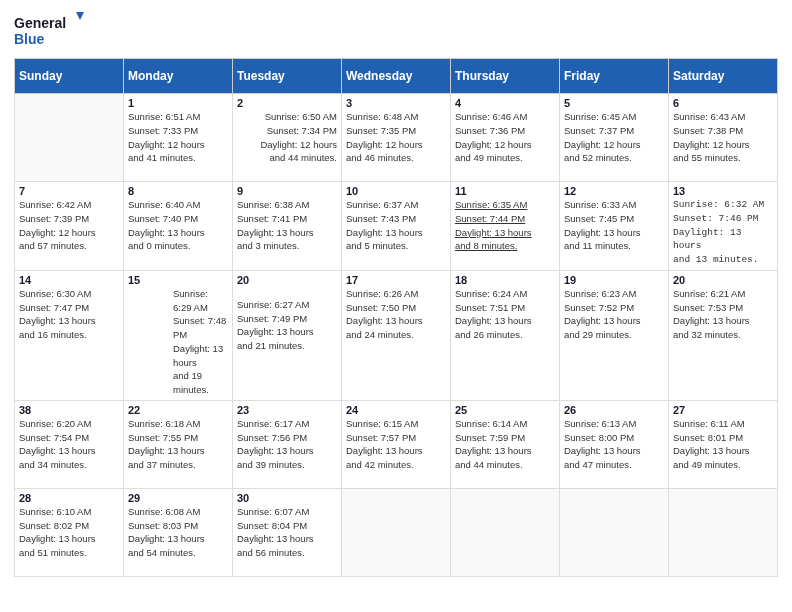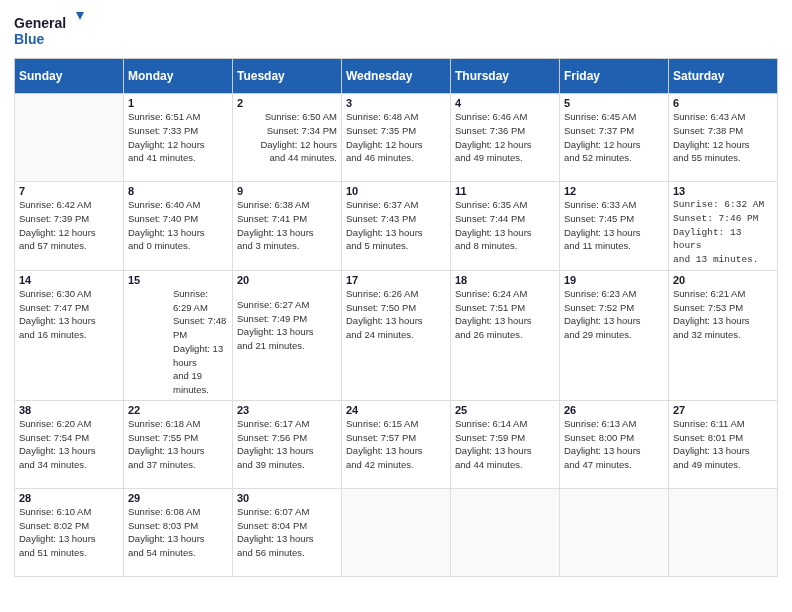--- a/index.html
+++ b/index.html
@@ -177,21 +177,21 @@
           </td>
           <td>
             <span class="day-num">10</span>
             <div class="day-info" style="white-space: pre-line;">Sunrise: 6:37 AM
 Sunset: 7:43 PM
 Daylight: 13 hours
 and 5 minutes.</div>
           </td>
           <td>
             <span class="day-num">11</span>
-            <div class="day-info" style="white-space: pre-line;">Sunrise: 6:35 AM
+            <div class="day-info" style="white-space: pre-line; text-decoration: underline;">Sunrise: 6:35 AM
 Sunset: 7:44 PM
 Daylight: 13 hours
 and 8 minutes.</div>
           </td>
           <td>
             <span class="day-num">12</span>
             <div class="day-info" style="white-space: pre-line;">Sunrise: 6:33 AM
 Sunset: 7:45 PM
 Daylight: 13 hours
 and 11 minutes.</div>

